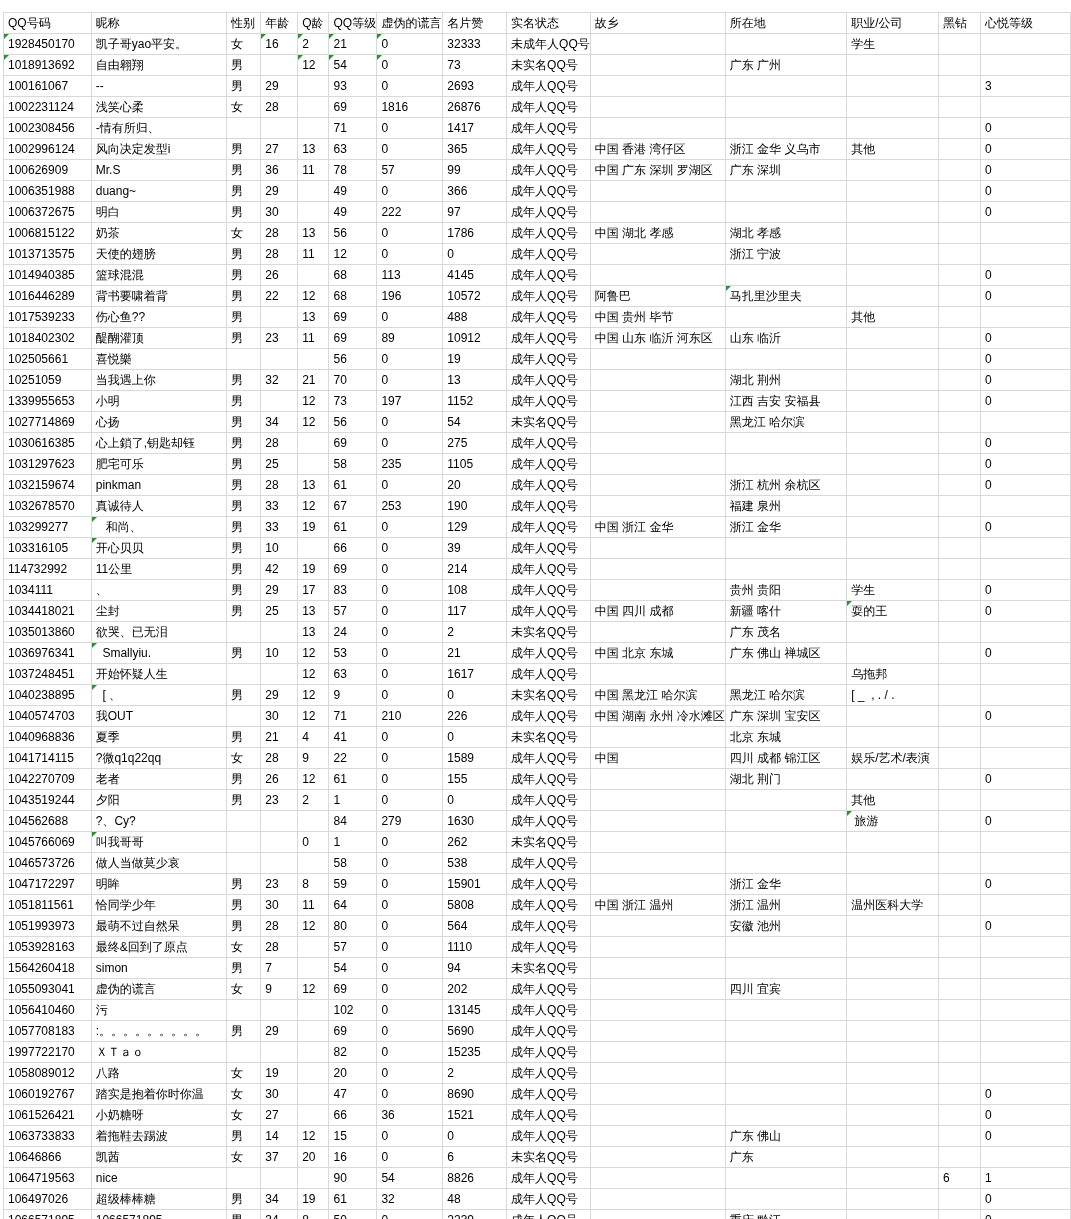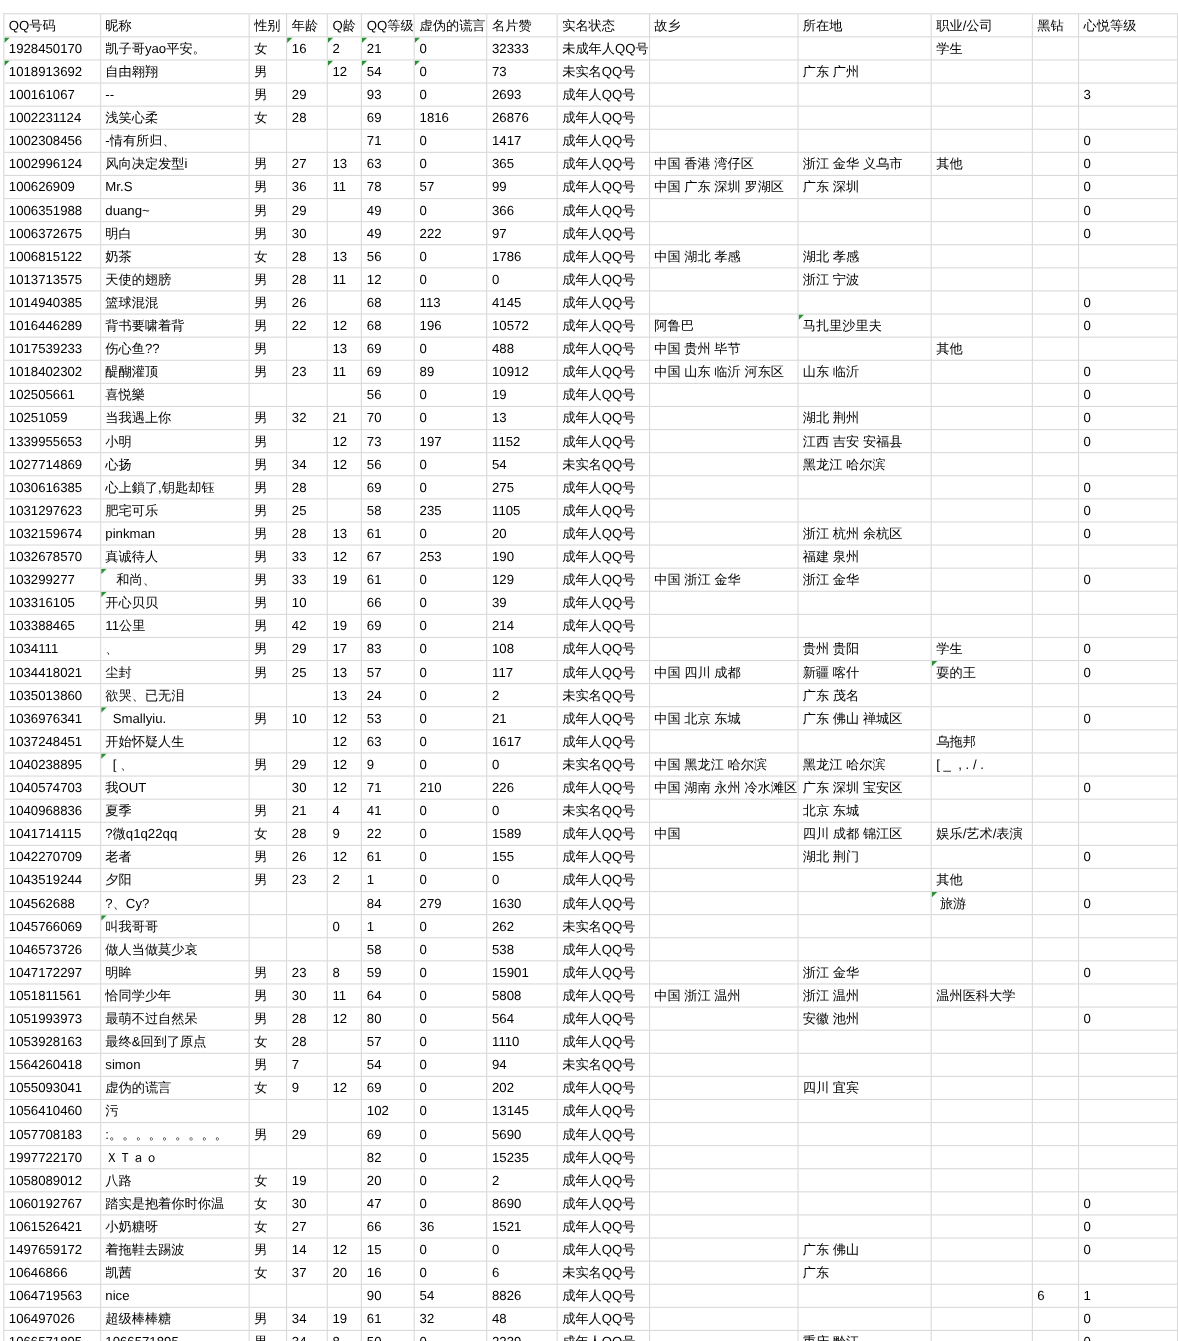--- a/index.html
+++ b/index.html
@@ -1214,21 +1214,21 @@
           </td>
           <td>
             <span class="txt"></span>
           </td>
           <td>
             <span class="txt"></span>
           </td>
         </tr>
         <tr>
           <td>
-            <span class="txt">103388465</span>
+            <span class="txt">114732992</span>
           </td>
           <td>
             <span class="txt">11公里</span>
           </td>
           <td>
             <span class="txt">男</span>
           </td>
           <td>
             <span class="txt">42</span>
           </td>
@@ -2407,21 +2407,21 @@
           </td>
           <td>
             <span class="txt"></span>
           </td>
           <td>
             <span class="txt">0</span>
           </td>
         </tr>
         <tr>
           <td>
-            <span class="txt">1497659172</span>
+            <span class="txt">1063733833</span>
           </td>
           <td>
             <span class="txt">着拖鞋去踢波</span>
           </td>
           <td>
             <span class="txt">男</span>
           </td>
           <td>
             <span class="txt">14</span>
           </td>

